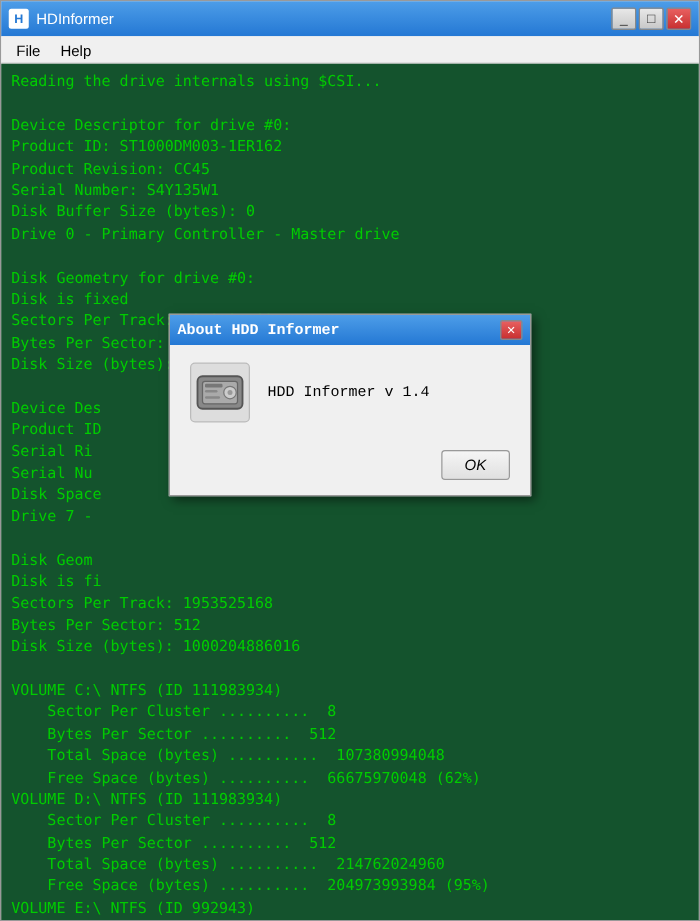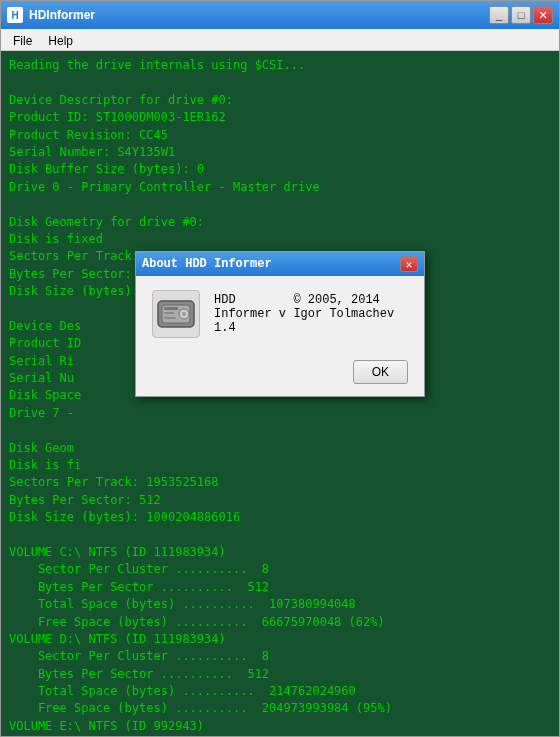--- a/index.html
+++ b/index.html
@@ -40,21 +40,21 @@
       align-items: center;
       justify-content: center;
       font-size: 10px;
       color: #2478d4;
       font-weight: bold;
     }
 
     .title-bar-text {
       color: white;
       font-size: 12px;
-      font-weight: bold;
+      font-weight: normal;
       flex: 1;
     }
 
     .title-bar-buttons {
       display: flex;
       gap: 2px;
     }
 
     .tb-btn {
       width: 20px;
@@ -192,20 +192,21 @@
     }
 
     .ok-btn {
       padding: 4px 18px;
       font-size: 12px;
       background: linear-gradient(to bottom, #f5f5f5, #e0e0e0);
       border: 1px solid #999;
       border-radius: 3px;
       cursor: pointer;
       color: #000;
+      font-style: italic;
     }
   </style>
 </head>
 <body>
 
 <div class="main-window">
 
   <div class="title-bar">
     <div class="title-bar-icon">H</div>
     <span class="title-bar-text">HDInformer</span>
@@ -280,21 +281,20 @@
               <rect x="6" y="8" width="28" height="18" rx="2" ry="2" fill="#aaa" stroke="#666" stroke-width="1"></rect>
               <circle cx="28" cy="17" r="5" fill="#ccc" stroke="#777" stroke-width="1"></circle>
               <circle cx="28" cy="17" r="2" fill="#999"></circle>
               <rect x="8" y="10" width="14" height="3" rx="1" fill="#777"></rect>
               <rect x="8" y="15" width="10" height="2" rx="1" fill="#888"></rect>
               <rect x="8" y="20" width="12" height="2" rx="1" fill="#888"></rect>
             </svg>
           </div>
           <div class="dialog-info">
             <span class="dialog-info-line">HDD Informer v 1.4</span>
-            <span class="dialog-info-line">© 2005, 2014  Igor Tolmachev</span>
           </div>
         </div>
 
         <div class="dialog-footer">
           <button class="ok-btn">OK</button>
         </div>
       </div>
     </div>
   </div>
 </div>

